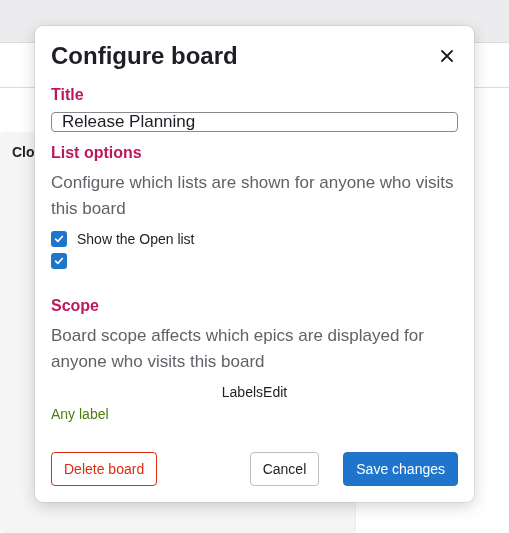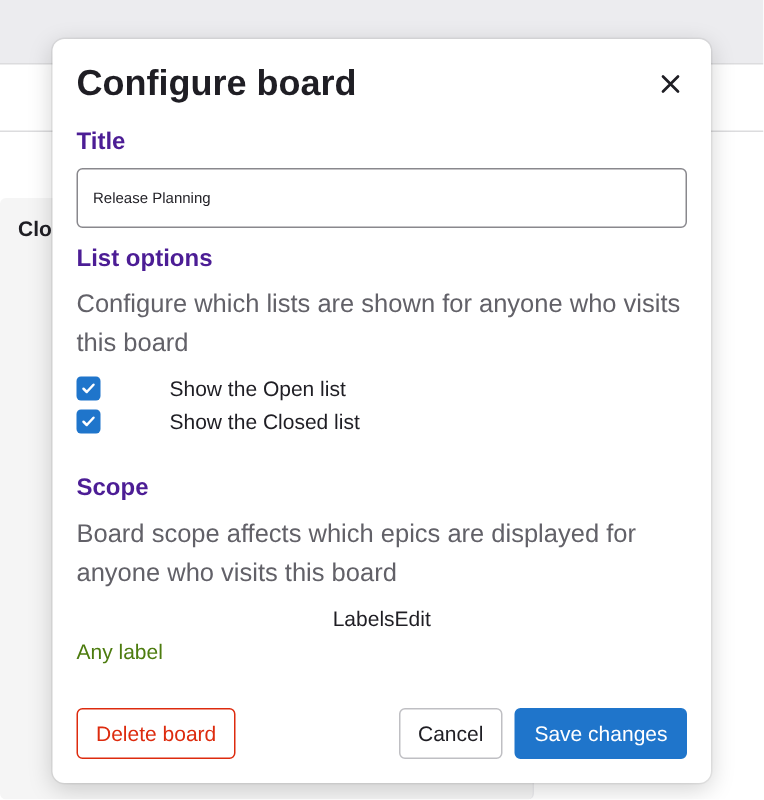--- a/index.html
+++ b/index.html
@@ -73,30 +73,30 @@
       cursor: pointer;
       line-height: 0;
       color: #1f1e24;
     }
     .modal-body {
       padding: 4px 16px 8px 16px;
     }
     .section-title {
       font-size: 16px;
       font-weight: 600;
-      color: #4c1d95;
+      color: #be185d;
       margin-top: 12px;
       margin-bottom: 8px;
     }
     .section-title.first { margin-top: 4px; }
     .text-input {
       width: 100%;
-      height: 40px;
+      height: 20px;
       padding: 4px 10px;
-      font-size: 10px;
+      font-size: 17px;
       line-height: 22px;
       color: #1f1e24;
       border: 1px solid #89888d;
       border-radius: 4px;
       background: #fff;
     }
     .hint {
       color: #626168;
       font-size: 17px;
       line-height: 1.5;
@@ -113,21 +113,21 @@
     .cb {
       width: 16px; height: 16px;
       border-radius: 3px;
       background: #1f75cb;
       display: inline-flex;
       align-items: center;
       justify-content: center;
       flex-shrink: 0;
     }
     .cb svg { display: block; }
-    .cb-label { color: #1f1e24; font-size: 14px; margin-left: 36px; }
+    .cb-label { color: #1f1e24; font-size: 14px; }
 
     .labels-row {
       display: flex;
       justify-content: center;
       align-items: baseline;
       margin-top: 2px;
     }
     .labels-title { font-size: 14px; color: #1f1e24; }
     .edit-link {
       color: #1f1e24;
@@ -141,21 +141,21 @@
       margin-top: 6px;
       margin-bottom: 6px;
     }
 
     .modal-footer {
       display: flex;
       align-items: center;
       padding: 16px;
       justify-content: space-between;
     }
-    .footer-right { display: flex; gap: 8px; border-radius: 16px; }
+    .footer-right { display: flex; gap: 24px; border-radius: 16px; }
     .btn {
       font-size: 14px;
       line-height: 20px;
       padding: 6px 12px;
       border-radius: 4px;
       cursor: pointer;
       font-family: inherit;
     }
     .btn-danger-outline {
       background: #fff;
@@ -213,21 +213,20 @@
       </span>
       <span class="cb-label">Show the Open list</span>
     </label>
 
     <label class="checkbox-row">
       <span class="cb">
         <svg width="10" height="10" viewBox="0 0 12 12">
             <path d="M2 6.2 L4.6 8.8 L10 3" stroke="#fff" stroke-width="2" fill="none" stroke-linecap="round" stroke-linejoin="round"></path>
           </svg>
       </span>
-      <span class="cb-label">Show the Closed list</span>
     </label>
 
     <div class="spacer"></div>
 
     <div class="section-title">Scope</div>
     <div class="hint">Board scope affects which epics are displayed for anyone who visits this board</div>
 
     <div class="labels-row">
       <span class="labels-title">Labels</span>
       <button class="edit-link">Edit</button>

